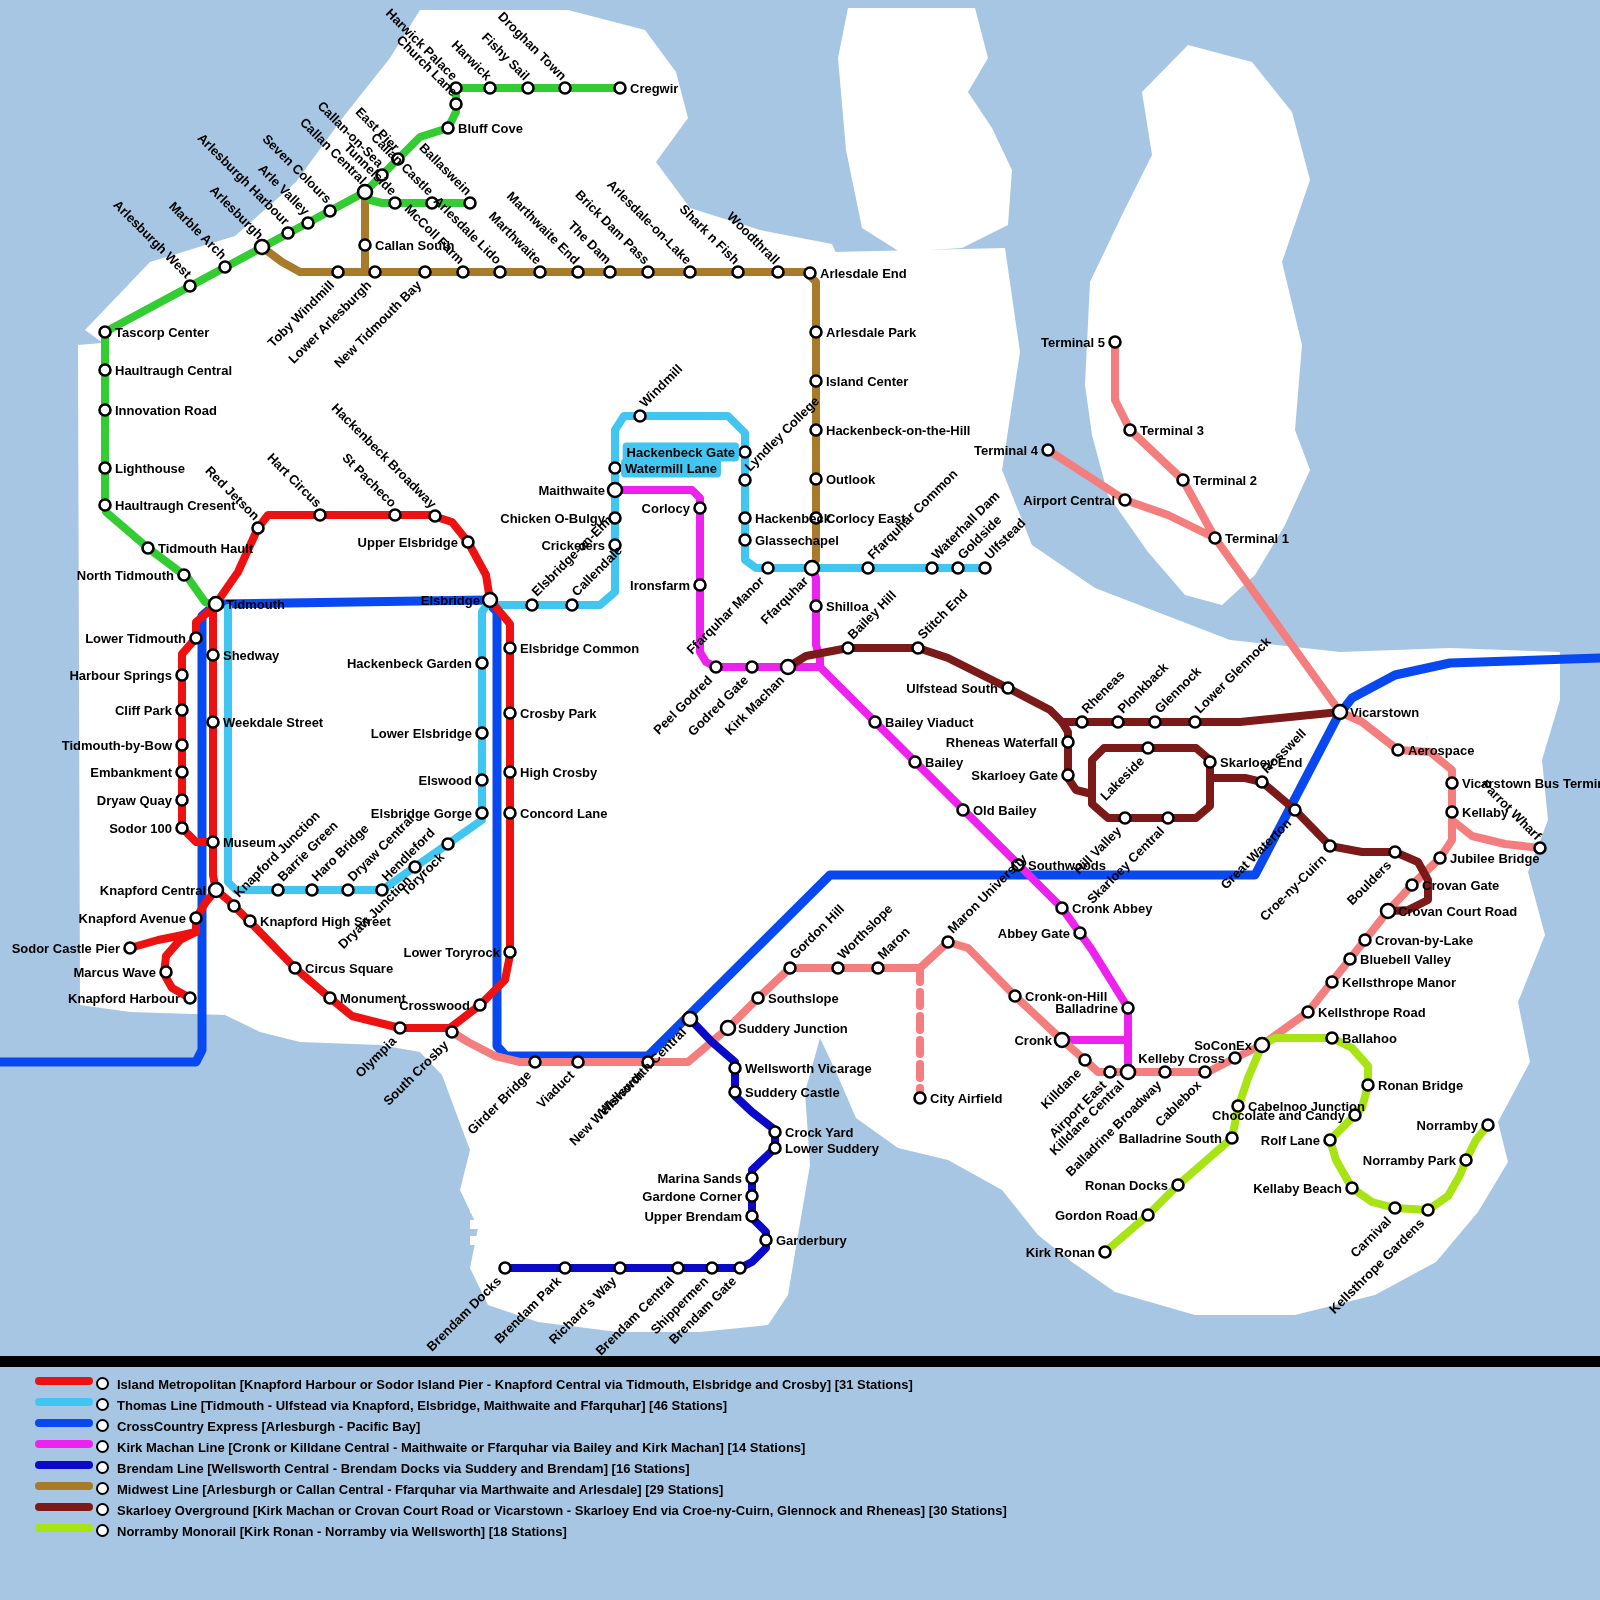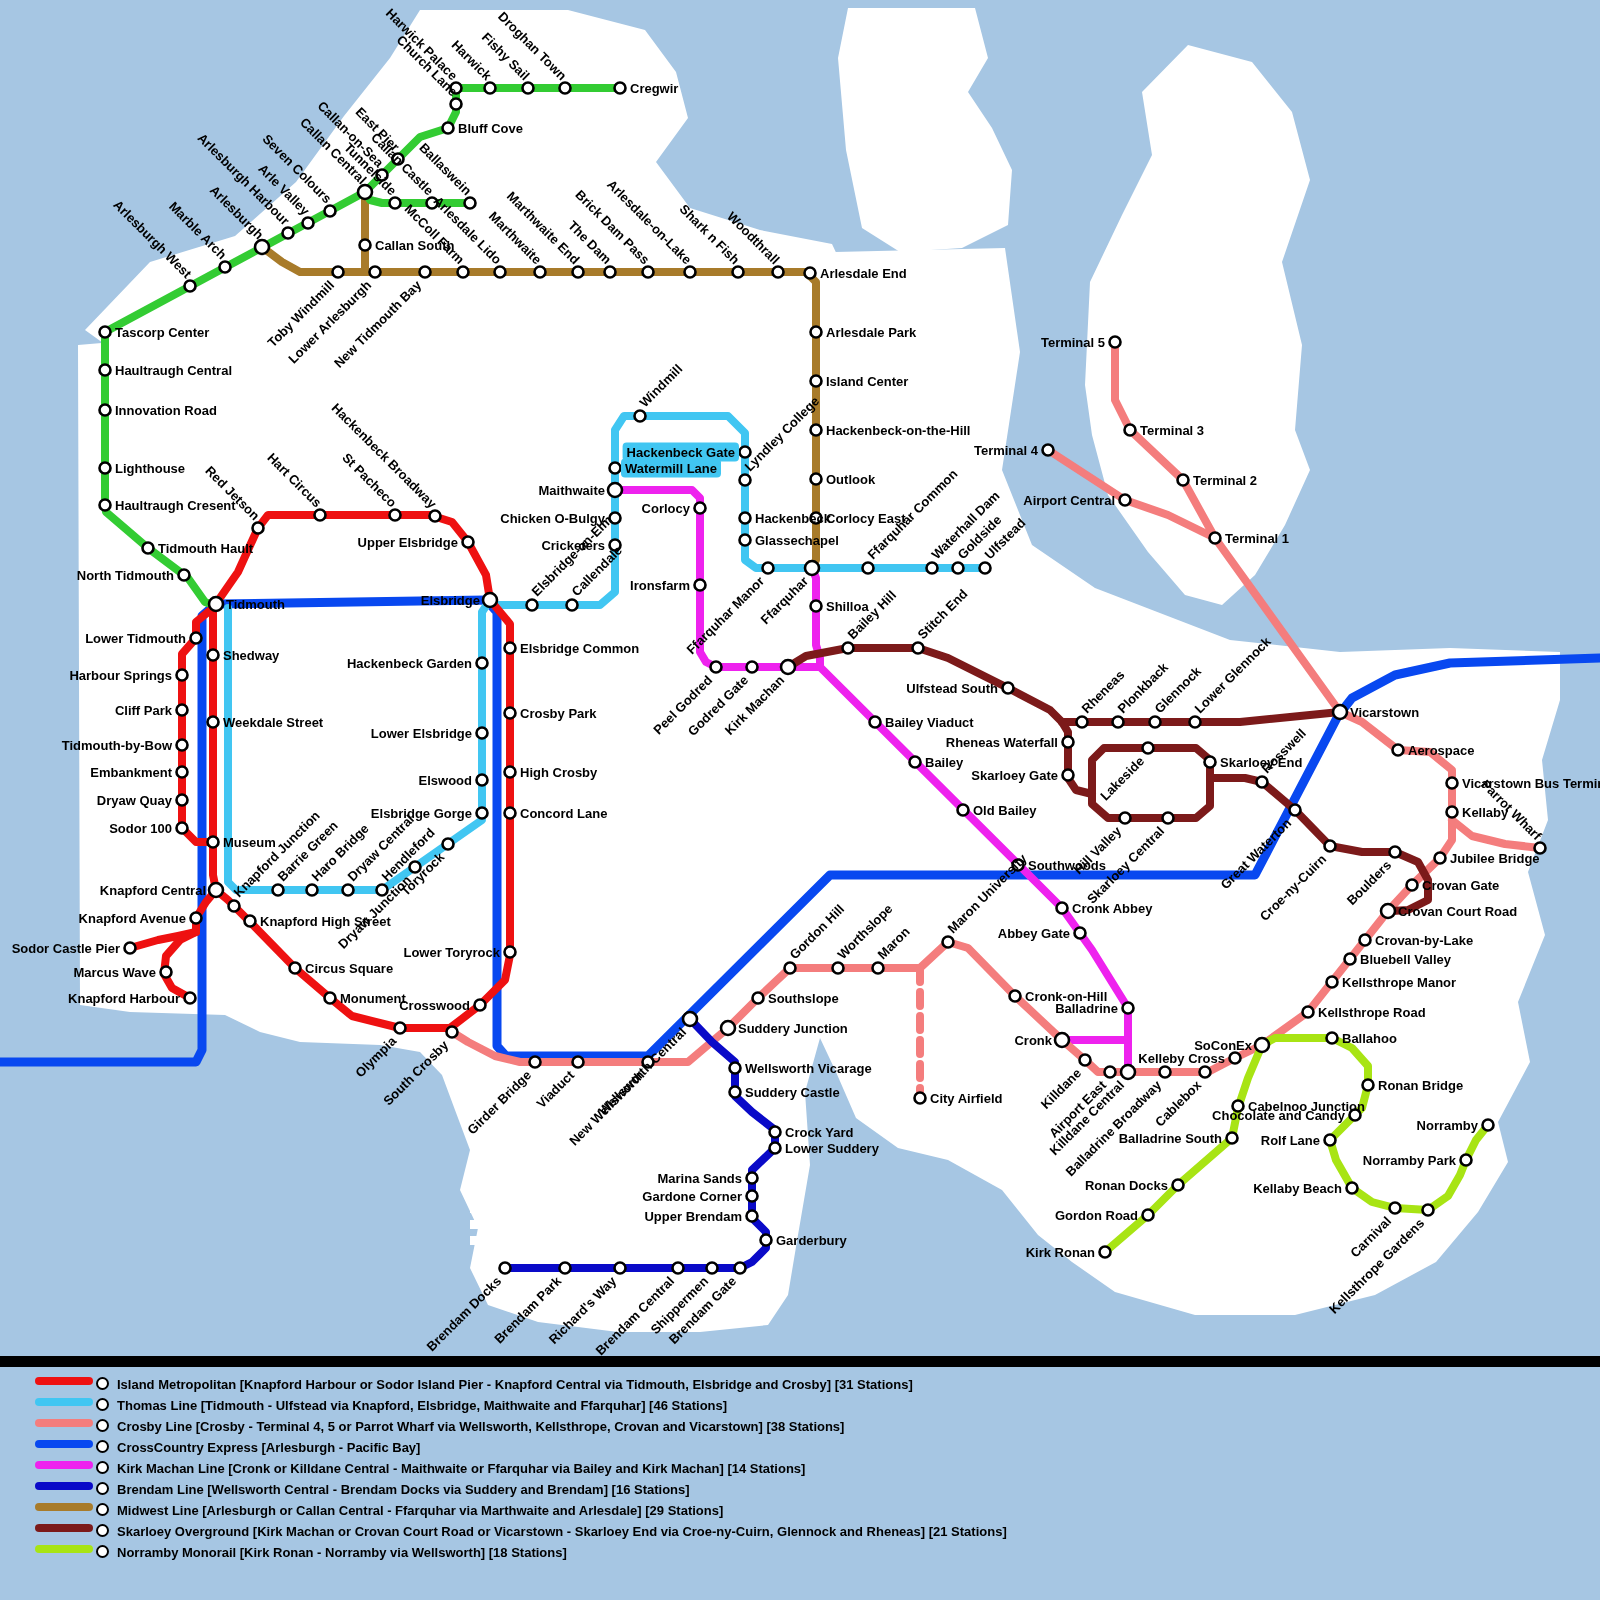--- a/index.html
+++ b/index.html
@@ -482,25 +482,20 @@
     <span class="swatch" style="background: rgb(238, 17, 17);"></span>
     <span class="dot"></span>
     <span class="legend-text">Island Metropolitan [Knapford Harbour or Sodor Island Pier - Knapford Central via Tidmouth, Elsbridge and Crosby] [31 Stations]</span>
   </div>
   <div class="legend-row">
     <span class="swatch" style="background: rgb(65, 198, 242);"></span>
     <span class="dot"></span>
     <span class="legend-text">Thomas Line [Tidmouth - Ulfstead via Knapford, Elsbridge, Maithwaite and Ffarquhar] [46 Stations]</span>
   </div>
   <div class="legend-row">
-    <span class="swatch" style="background: rgb(244, 125, 125);"></span>
-    <span class="dot"></span>
-    <span class="legend-text">Crosby Line [Crosby - Terminal 4, 5 or Parrot Wharf via Wellsworth, Kellsthrope, Crovan and Vicarstown] [38 Stations]</span>
-  </div>
-  <div class="legend-row">
     <span class="swatch" style="background: rgb(8, 72, 240);"></span>
     <span class="dot"></span>
     <span class="legend-text">CrossCountry Express [Arlesburgh - Pacific Bay]</span>
   </div>
   <div class="legend-row">
     <span class="swatch" style="background: rgb(238, 34, 238);"></span>
     <span class="dot"></span>
     <span class="legend-text">Kirk Machan Line [Cronk or Killdane Central - Maithwaite or Ffarquhar via Bailey and Kirk Machan] [14 Stations]</span>
   </div>
   <div class="legend-row">
@@ -509,20 +504,20 @@
     <span class="legend-text">Brendam Line [Wellsworth Central - Brendam Docks via Suddery and Brendam] [16 Stations]</span>
   </div>
   <div class="legend-row">
     <span class="swatch" style="background: rgb(168, 123, 42);"></span>
     <span class="dot"></span>
     <span class="legend-text">Midwest Line [Arlesburgh or Callan Central - Ffarquhar via Marthwaite and Arlesdale] [29 Stations]</span>
   </div>
   <div class="legend-row">
     <span class="swatch" style="background: rgb(124, 26, 26);"></span>
     <span class="dot"></span>
-    <span class="legend-text">Skarloey Overground [Kirk Machan or Crovan Court Road or Vicarstown - Skarloey End via Croe-ny-Cuirn, Glennock and Rheneas] [21 Stations]</span>
+    <span class="legend-text">Skarloey Overground [Kirk Machan or Crovan Court Road or Vicarstown - Skarloey End via Croe-ny-Cuirn, Glennock and Rheneas] [30 Stations]</span>
   </div>
   <div class="legend-row">
     <span class="swatch" style="background: rgb(168, 228, 20);"></span>
     <span class="dot"></span>
     <span class="legend-text">Norramby Monorail [Kirk Ronan - Norramby via Wellsworth] [18 Stations]</span>
   </div>
 </div>
 
 </body></html>

